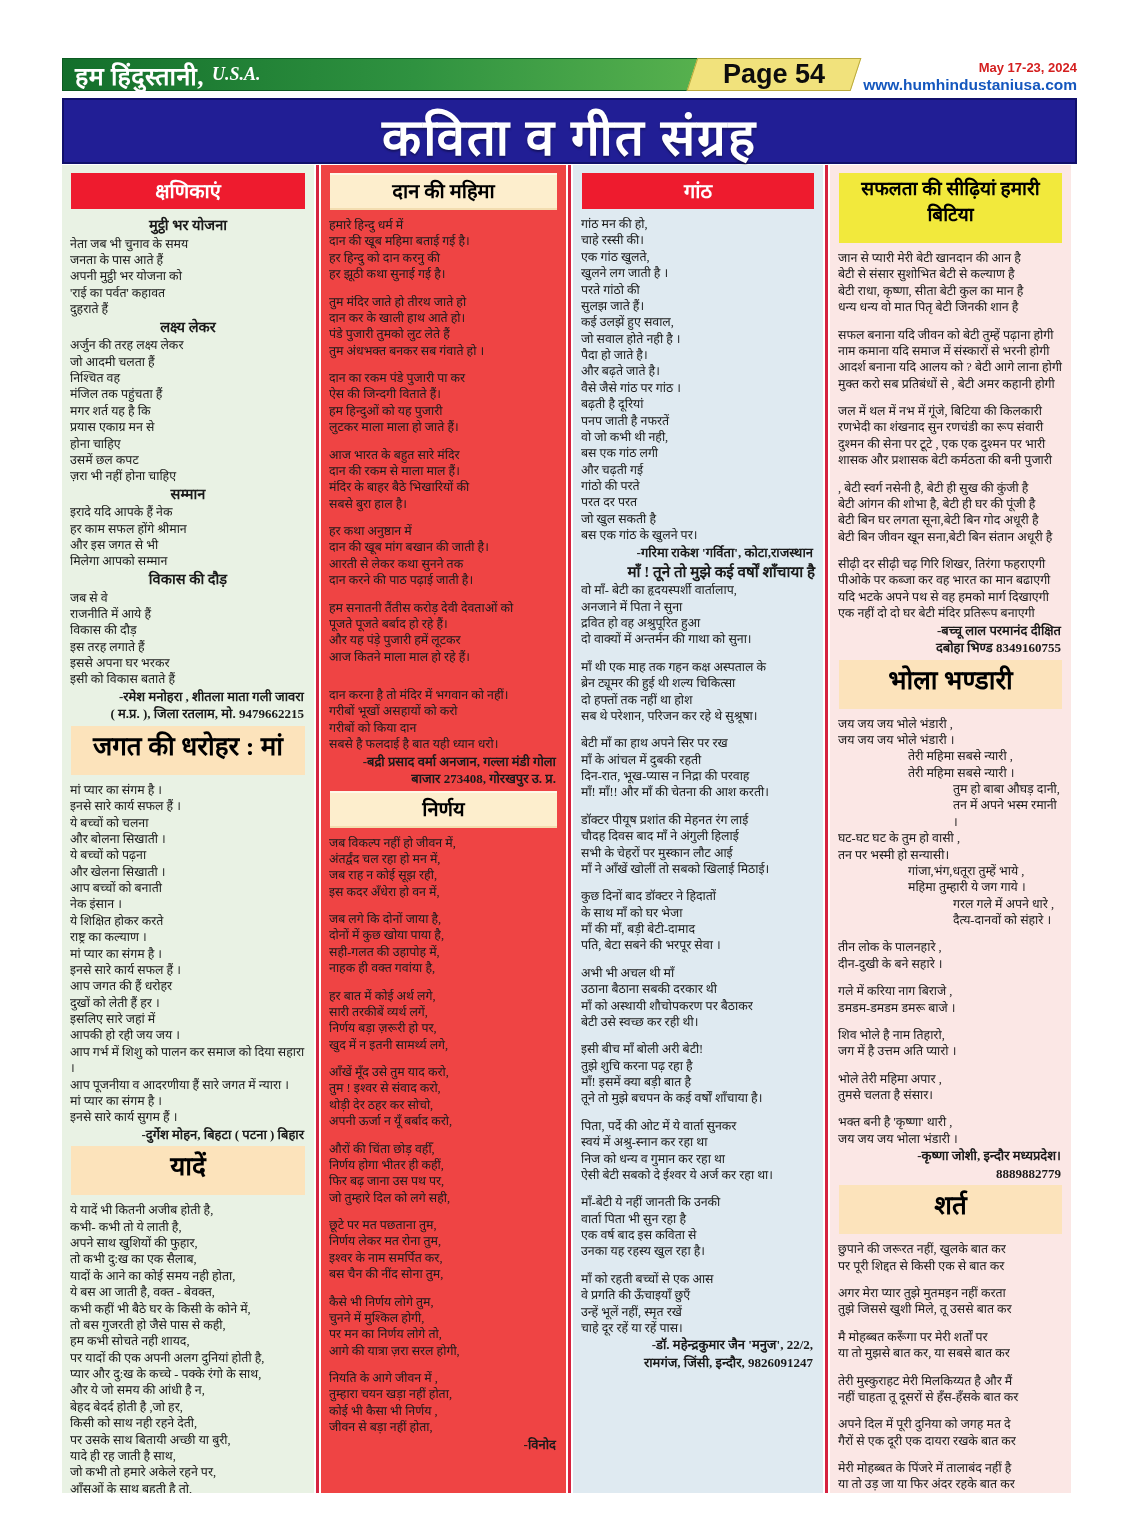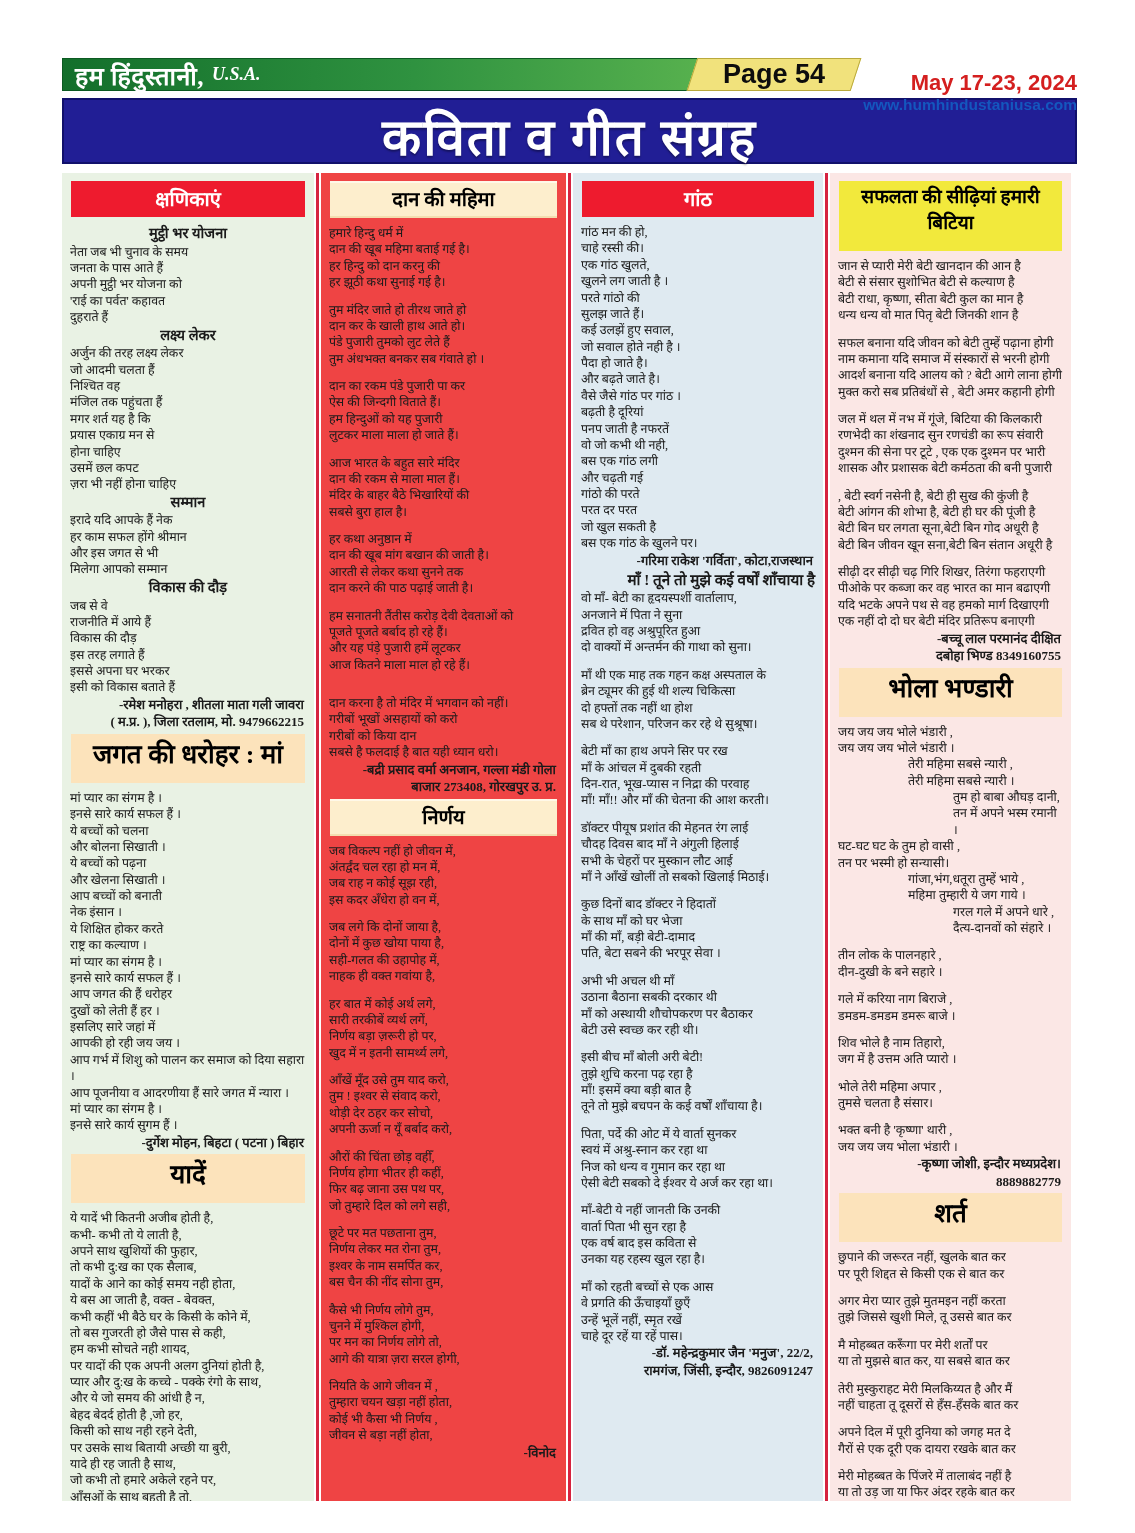--- a/index.html
+++ b/index.html
@@ -17,31 +17,31 @@
   }
   .masthead{color:#fff;font-weight:bold;font-size:25px;letter-spacing:.5px;}
   .masthead-suffix{color:#fff;font-weight:bold;font-style:italic;font-size:18px;margin-left:8px;}
   .page54{
     background:#f1e27c;transform:skewX(-18deg);margin-left:-10px;padding:0 30px;
     display:flex;align-items:center;border:1px solid #b9a93c;
   }
   .page54 span{transform:skewX(18deg);font-family:"Liberation Sans",sans-serif;
     font-weight:bold;font-size:27px;color:#0d0d0d;}
   .top-meta{margin-left:auto;text-align:right;line-height:1.2;padding-top:2px;}
-  .date-txt{color:#d41f1f;font-weight:bold;font-size:22px;font-family:"Liberation Sans",sans-serif;margin-top:10px;}
+  .date-txt{color:#d41f1f;font-weight:bold;font-size:13px;font-family:"Liberation Sans",sans-serif;}
   .site-txt{color:#1457be;font-weight:bold;font-size:15.5px;font-family:"Liberation Sans",sans-serif;}
   
   .banner{
     margin-top:7px;background:#211e95;height:66px;display:flex;align-items:flex-start;
     justify-content:center;border:2px solid #11106b;box-sizing:border-box;
   }
   .banner-title{color:#fff;font-weight:bold;font-size:51px;letter-spacing:2px;
     text-shadow:0 2px 2px rgba(0,0,0,.35);}
   
-  .columns{display:flex;margin-top:9px;height:1328px;overflow:hidden;}
+  .columns{display:flex;margin-top:1px;height:1328px;overflow:hidden;}
   .column{box-sizing:border-box;padding:5px 8px 10px;overflow:hidden;}
   .col-1{flex:0 0 252px;}
   .col-2{flex:0 0 245px;}
   .col-3{flex:0 0 250px;}
   .col-4{flex:0 0 241px;}
   .colsep{flex:0 0 3px;background:#d62340;margin:0 2px;}
   .sec-header{font-weight:bold;text-align:center;margin:3px 1px 7px;}
   .sec-red{background:#ee1b2e;color:#ffffff;font-size:20px;padding:4px 0 5px;}
   .sec-band{background:#fdeecd;color:#000;font-size:20px;padding:2px 0 4px;
     border-top:2px solid #fff8e8;border-bottom:2px solid #f3ddb0;}

